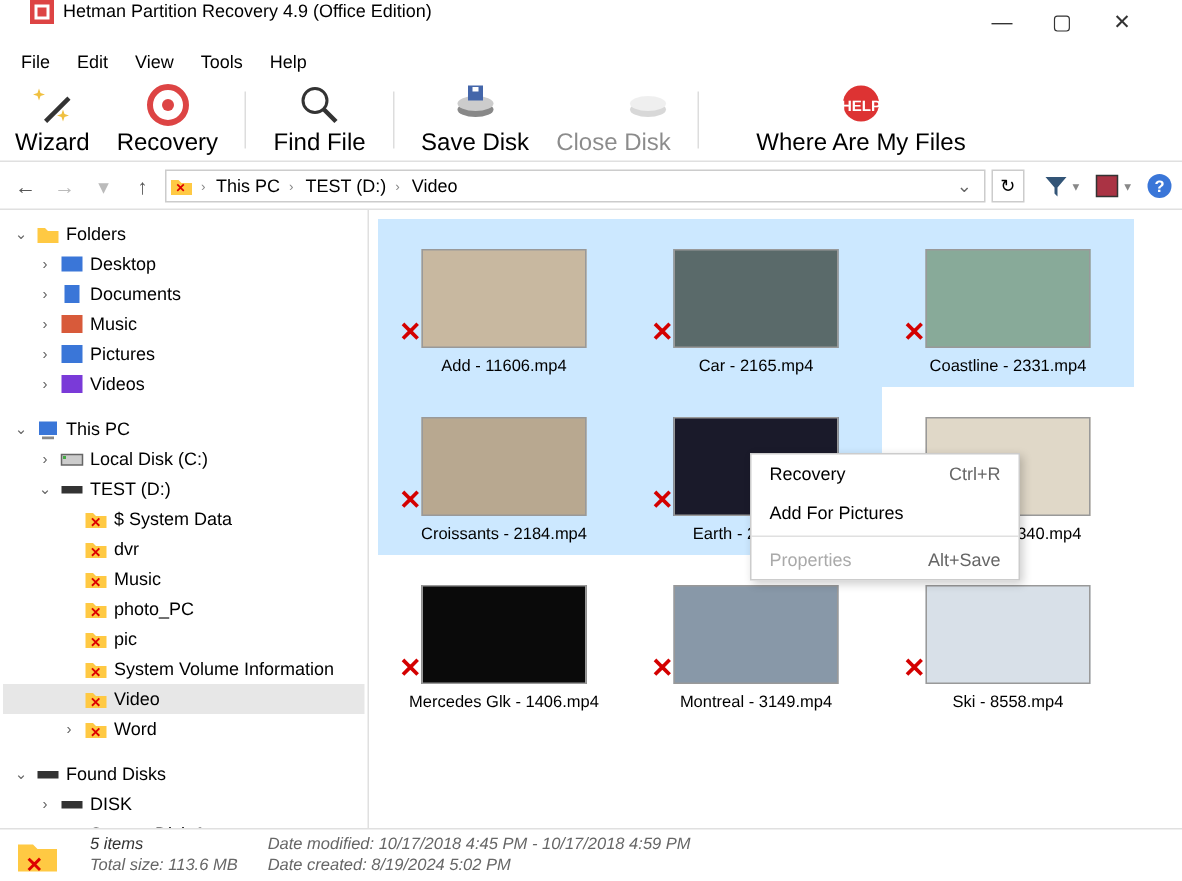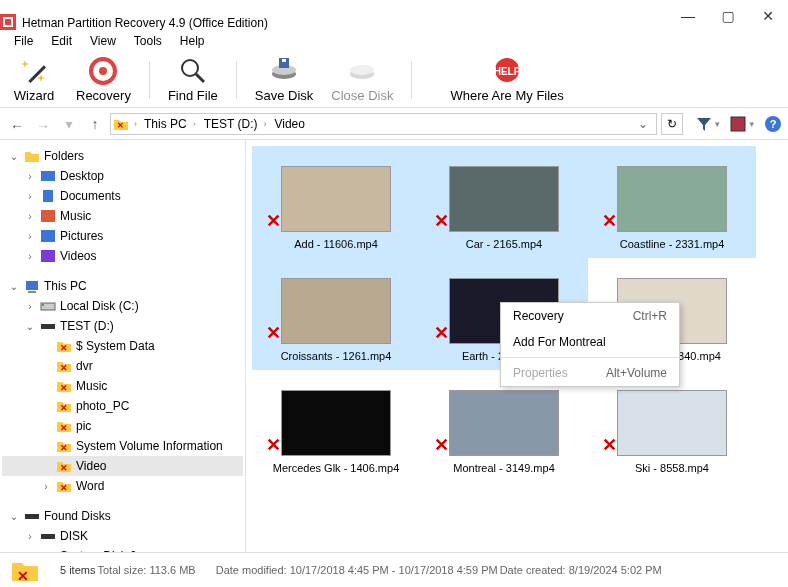--- a/index.html
+++ b/index.html
@@ -1,30 +1,30 @@
 <!DOCTYPE html>
 <html><head>
 <meta charset="utf-8">
 <style>
 * { box-sizing: border-box; margin: 0; padding: 0; font-family: "Segoe UI", Tahoma, sans-serif; }
 body { width: 788px; height: 587px; background: #fff; font-size: 12px; overflow: hidden; position: relative; }
 
-.titlebar { height: 30px; display: flex; align-items: flex-end; padding: 0 0; }
+.titlebar { height: 30px; display: flex; align-items: flex-start; padding: 0 20px; }
 .titlebar .icon { width: 16px; height: 16px; margin-right: 6px; }
 .titlebar-text { flex: 1; font-size: 12px; }
 .winbtn { width: 40px; height: 28px; display: flex; align-items: center; justify-content: center; font-size: 14px; color: #333; }
 
 .menubar { height: 22px; display: flex; align-items: center; padding: 0 6px; gap: 2px; }
 .menu-item { padding: 2px 8px; }
 
 .toolbar { height: 56px; display: flex; align-items: center; padding: 0 10px; gap: 18px; border-bottom: 1px solid #e0e0e0; }
 .toolbtn { display: flex; flex-direction: column; align-items: center; gap: 2px; min-width: 48px; }
 .toolbtn .ticon { width: 30px; height: 30px; }
-.toolbtn .tlabel { font-size: 13px; }
-.toolbtn.disabled { opacity: 0.45; }
+.toolbtn .tlabel { font-size: 16px; }
+.toolbtn.disabled { opacity: 0.45; align-items: flex-end; }
 .toolsep { width: 1px; height: 38px; background: #ddd; }
 
 .navbar { height: 32px; display: flex; align-items: center; padding: 0 6px; gap: 4px; border-bottom: 1px solid #e0e0e0; }
 .navarrow { width: 22px; height: 22px; display: flex; align-items: center; justify-content: center; color: #555; font-size: 14px; }
 .navarrow.disabled { color: #bbb; }
 .crumbsbox { flex: 1; height: 22px; border: 1px solid #ccc; display: flex; align-items: center; padding: 0 2px; }
 .crumbsbox .fldicon { width: 16px; height: 14px; margin-right: 2px; }
 .crumb { padding: 0 4px; display: flex; align-items: center; gap: 2px; }
 .crumb .sep { color: #888; font-size: 9px; margin-left: 4px; }
 .dropdn { margin-left: auto; color: #666; padding: 0 6px; }
@@ -48,21 +48,21 @@
 .delx { position: absolute; left: 14px; bottom: 30px; width: 18px; height: 18px; color: #d40000; font-weight: bold; font-size: 18px; }
 .fname { margin-top: 6px; font-size: 11px; text-align: center; }
 
 .contextmenu { position: absolute; background: #fff; border: 1px solid #ccc; box-shadow: 2px 2px 6px rgba(0,0,0,0.2); min-width: 180px; z-index: 100; }
 .ctx-item { display: flex; justify-content: space-between; padding: 6px 12px; font-size: 12px; }
 .ctx-item.disabled { color: #aaa; }
 .ctx-sep { height: 1px; background: #e0e0e0; margin: 2px 0; }
 .ctx-key { color: #666; text-align: right; }
 
 .statusbar { height: 35px; border-top: 1px solid #e0e0e0; display: flex; align-items: center; padding: 0 10px; gap: 20px; font-size: 11px; color: #333; }
-.status-group { display: flex; flex-direction: row; gap: 2px; }
+.status-group { display: flex; flex-direction: column; gap: 2px; font-style: italic; }
 .status-icon { width: 30px; height: 26px; }
 
 .folder-y { fill: #ffc943; }
 .folder-del { fill: #ffc943; }
 </style>
 </head>
 <body>
 
 <div class="titlebar">
   <svg class="icon" viewBox="0 0 16 16">
@@ -343,21 +343,21 @@
           <div class="fileitem sel">
             <div class="thumb" style="background: rgb(136, 170, 153);"></div>
             <div class="delx">✕</div>
             <div class="fname">Coastline - 2331.mp4</div>
           </div>
         </div>
         <div class="filerow">
           <div class="fileitem sel">
             <div class="thumb" style="background: rgb(184, 168, 144);"></div>
             <div class="delx">✕</div>
-            <div class="fname">Croissants - 1261.mp4</div>
+            <div class="fname">Croissants - 2184.mp4</div>
           </div>
           <div class="fileitem sel">
             <div class="thumb" style="background: rgb(26, 26, 42);"></div>
             <div class="delx">✕</div>
             <div class="fname">Earth - 2611.mp4</div>
           </div>
           <div class="fileitem">
             <div class="thumb" style="background: rgb(224, 216, 200);"></div>
             <div class="delx">✕</div>
             <div class="fname">Meeting - 2340.mp4</div>
@@ -381,26 +381,26 @@
           </div>
         </div>
       </div>
 
     <div class="contextmenu" style="left:254px;top:162px;">
       <div class="ctx-item">
           <span>Recovery</span>
           <span class="ctx-key">Ctrl+R</span>
         </div>
       <div class="ctx-item">
-          <span>Add For Montreal</span>
+          <span>Add For Pictures</span>
         </div>
       <div class="ctx-sep"></div>
       <div class="ctx-item disabled">
           <span>Properties</span>
-          <span class="ctx-key">Alt+Volume</span>
+          <span class="ctx-key">Alt+Save</span>
         </div>
     </div>
   </div>
 </div>
 
 <div class="statusbar">
   <svg class="status-icon" viewBox="0 0 30 26">
       <path class="folder-y" d="M2 6h10l3 3h13v15H2z"></path>
       <text x="7" y="24" fill="#d00" font-size="14" font-weight="bold">✕</text>
     </svg>

